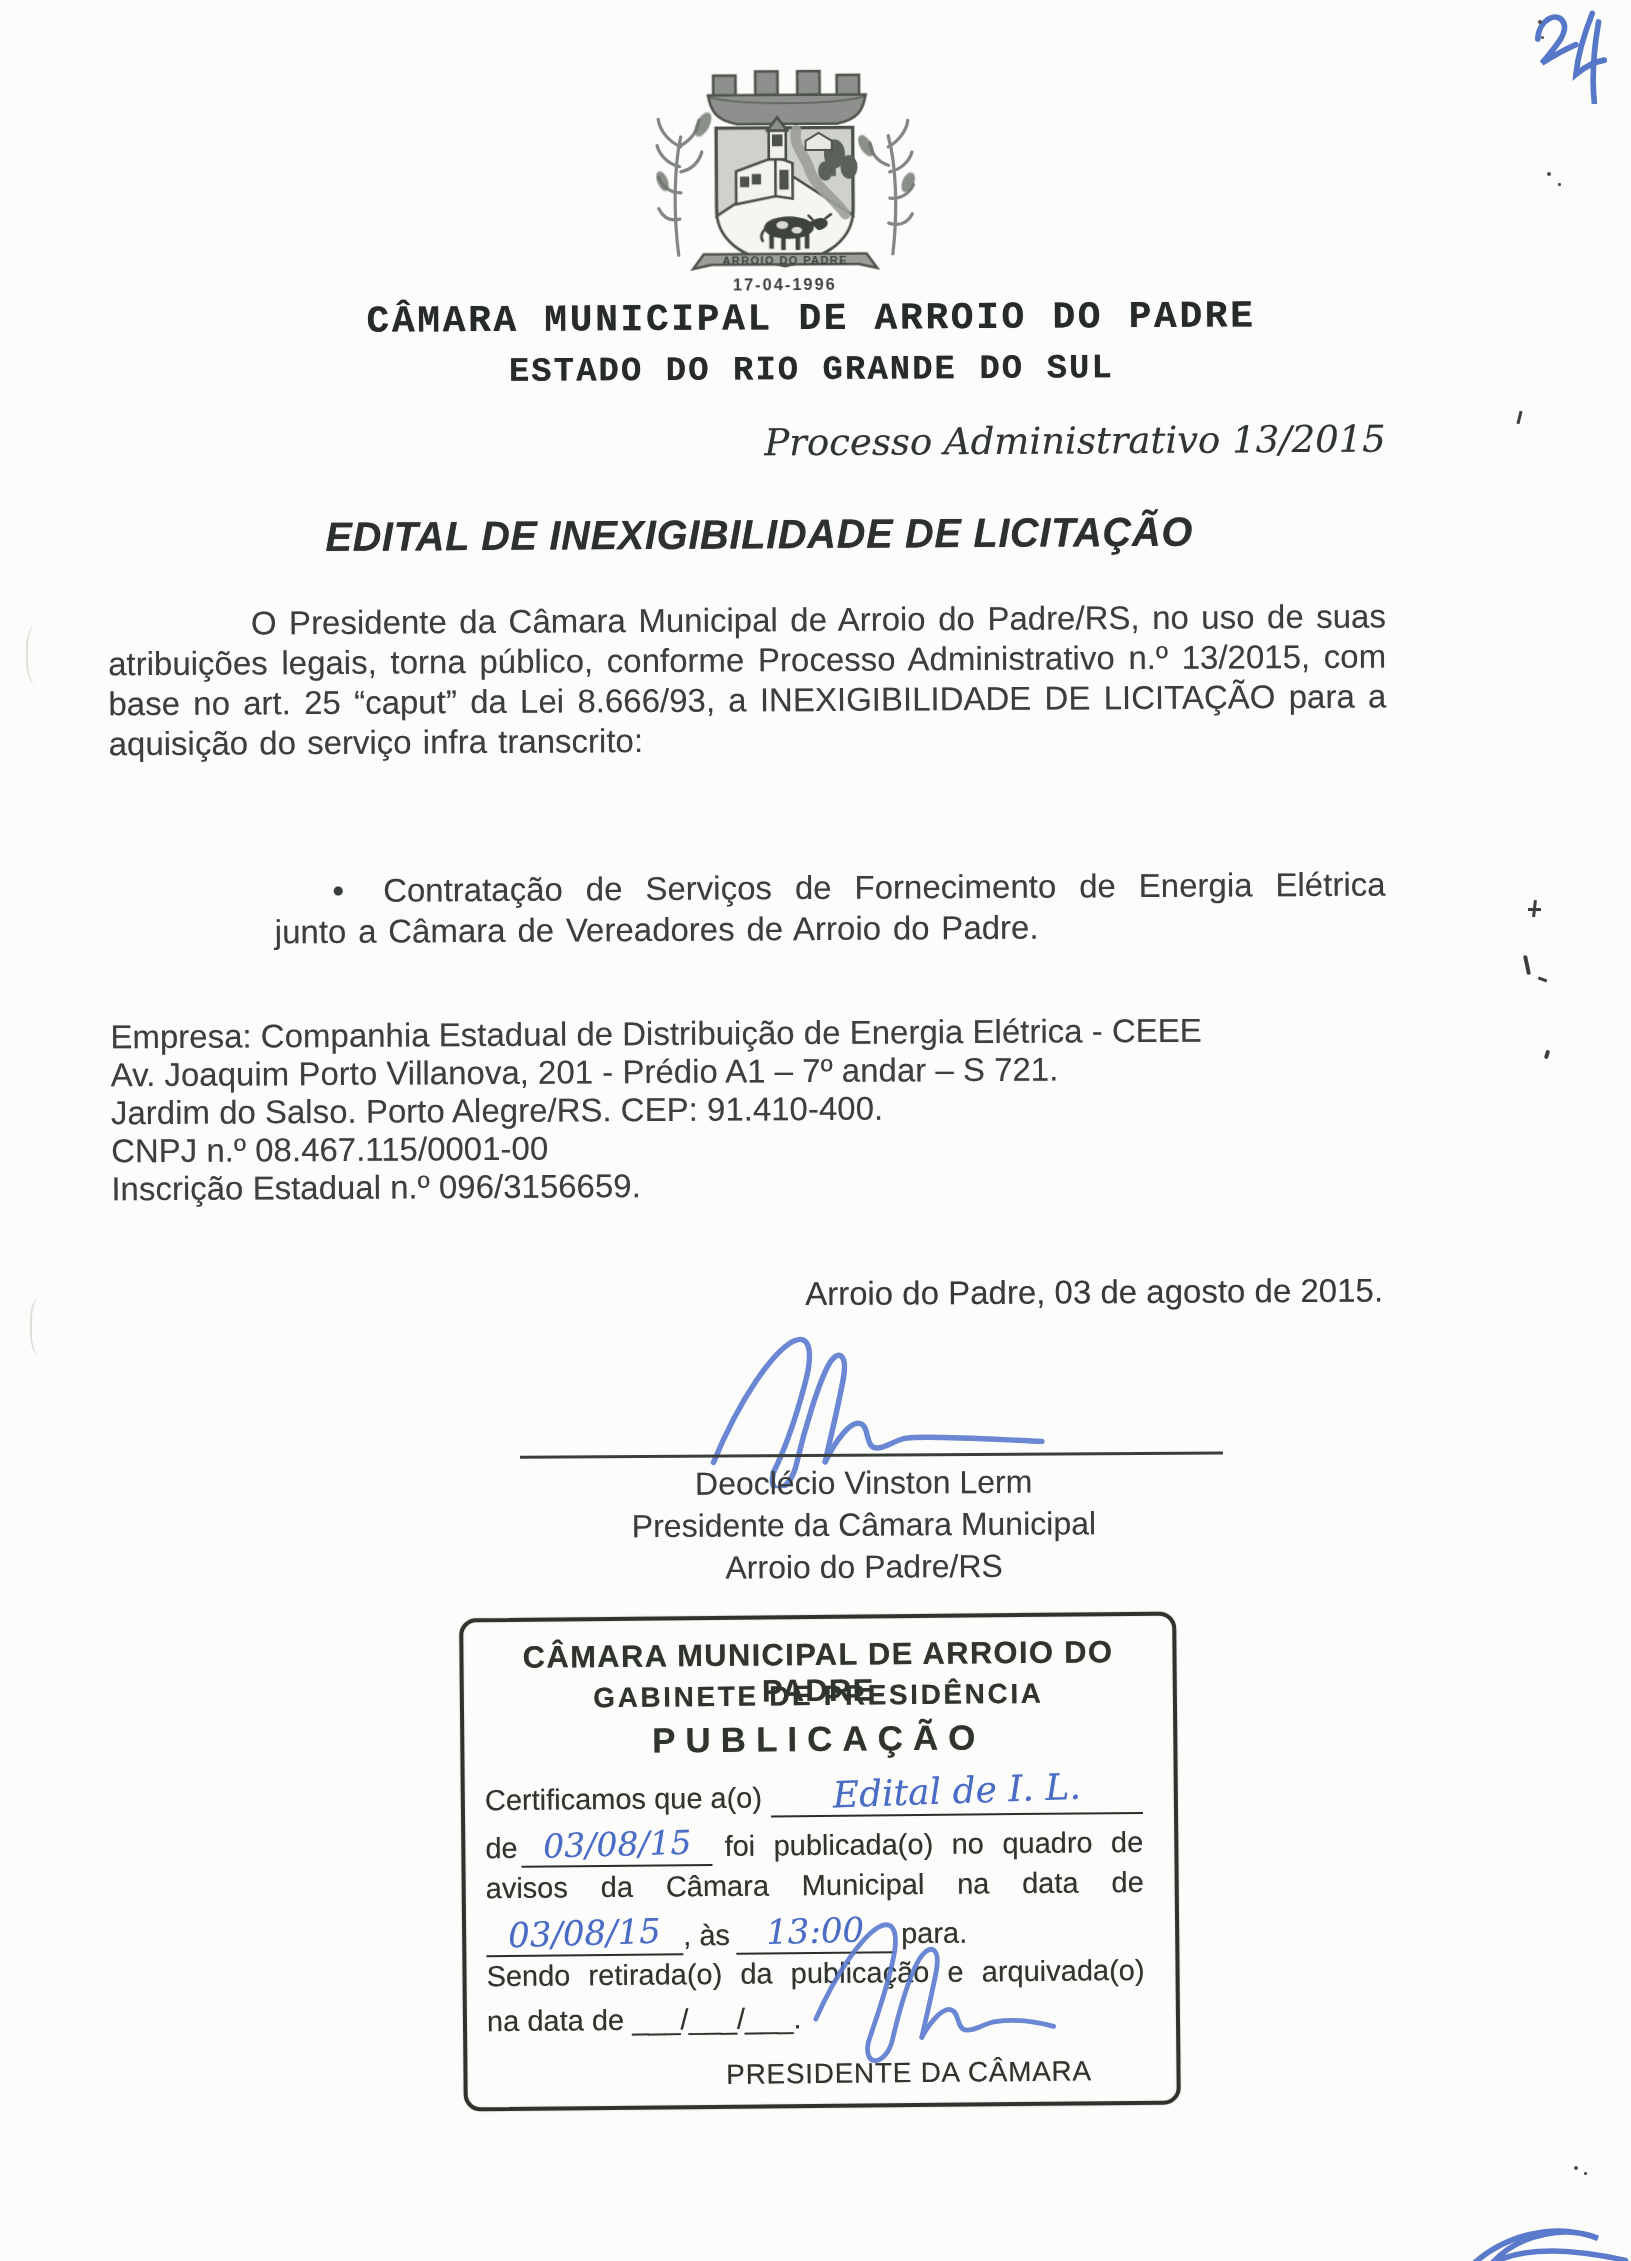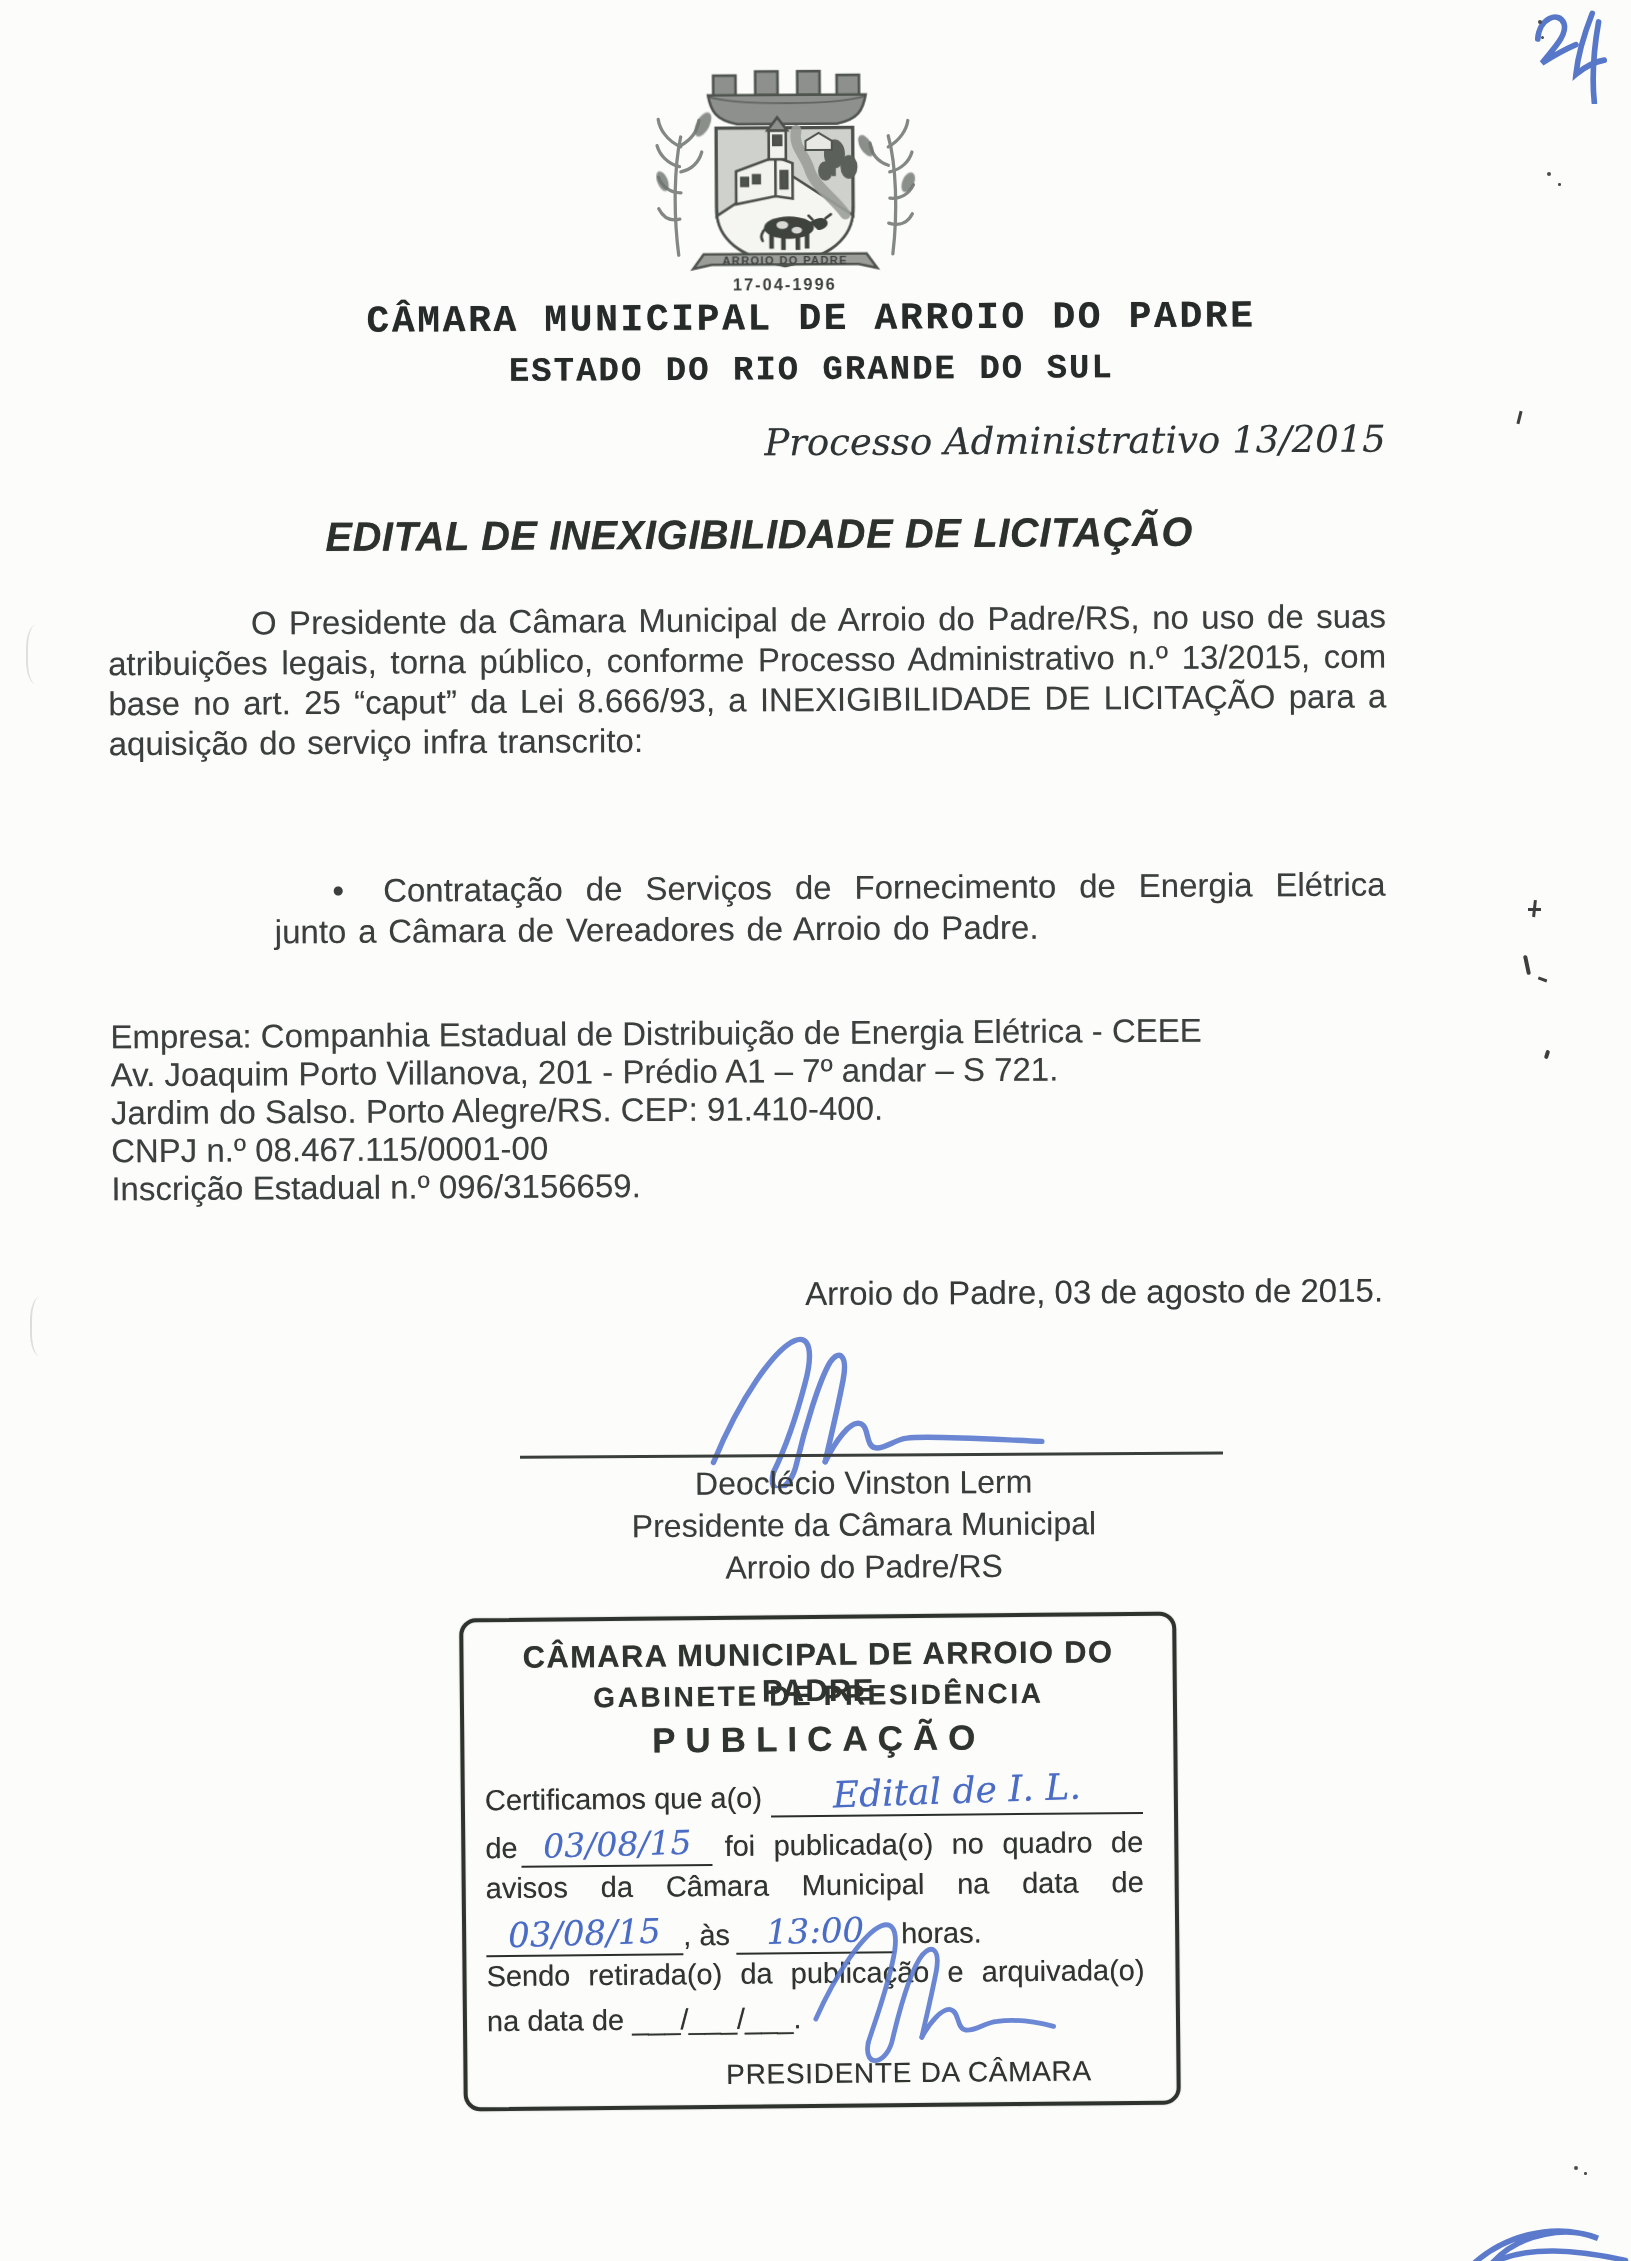--- a/index.html
+++ b/index.html
@@ -237,21 +237,21 @@
         <span class="uline" style="width:191px;margin:0 12px 0 4px;text-align:center;"><span class="hw" style="font-size:33px;display:inline-block;transform:rotate(-1deg) translateY(-1.3px);">03/08/15</span></span>
         <span class="st-just" style="flex:1;">foi publicada(o) no quadro de</span>
       </div>
 
       <div class="abs st-row st-just" style="top:250px;">avisos da Câmara Municipal na data de</div>
 
       <div class="abs st-row" style="top:293px;display:flex;align-items:baseline;">
         <span class="uline" style="width:197px;text-align:center;"><span class="hw" style="font-size:34px;display:inline-block;transform:rotate(-1.2deg) translateY(-1.3px);">03/08/15</span></span>
         <span>, às</span>
         <span class="uline" style="width:158px;margin:0 6.6px;text-align:center;"><span class="hw" style="font-size:34px;display:inline-block;transform:rotate(-1deg) translateY(-1.3px);">13:00</span></span>
-        <span>horas.</span>
+        <span>para.</span>
       </div>
 
       <div class="abs st-row st-just" style="top:338px;">Sendo retirada(o) da publicação e arquivada(o)</div>
       <div class="abs st-row" style="top:383px;">na data de ___/___/___.</div>
 
       <div class="abs" style="left:329px;top:297px;width:276px;height:158px;">
         <svg width="276" height="158" viewBox="0 0 400 230">
           <g fill="none" stroke="#5b7bd0" stroke-width="7" stroke-linecap="round" opacity=".9">
             <path d="M28,150 C60,80 100,25 125,15 C145,8 150,30 140,70 C128,120 112,160 104,185"></path>
             <path d="M104,185 C96,224 132,218 140,178 C152,130 168,78 184,58 C198,42 210,50 204,82 C194,130 186,160 182,178"></path>

